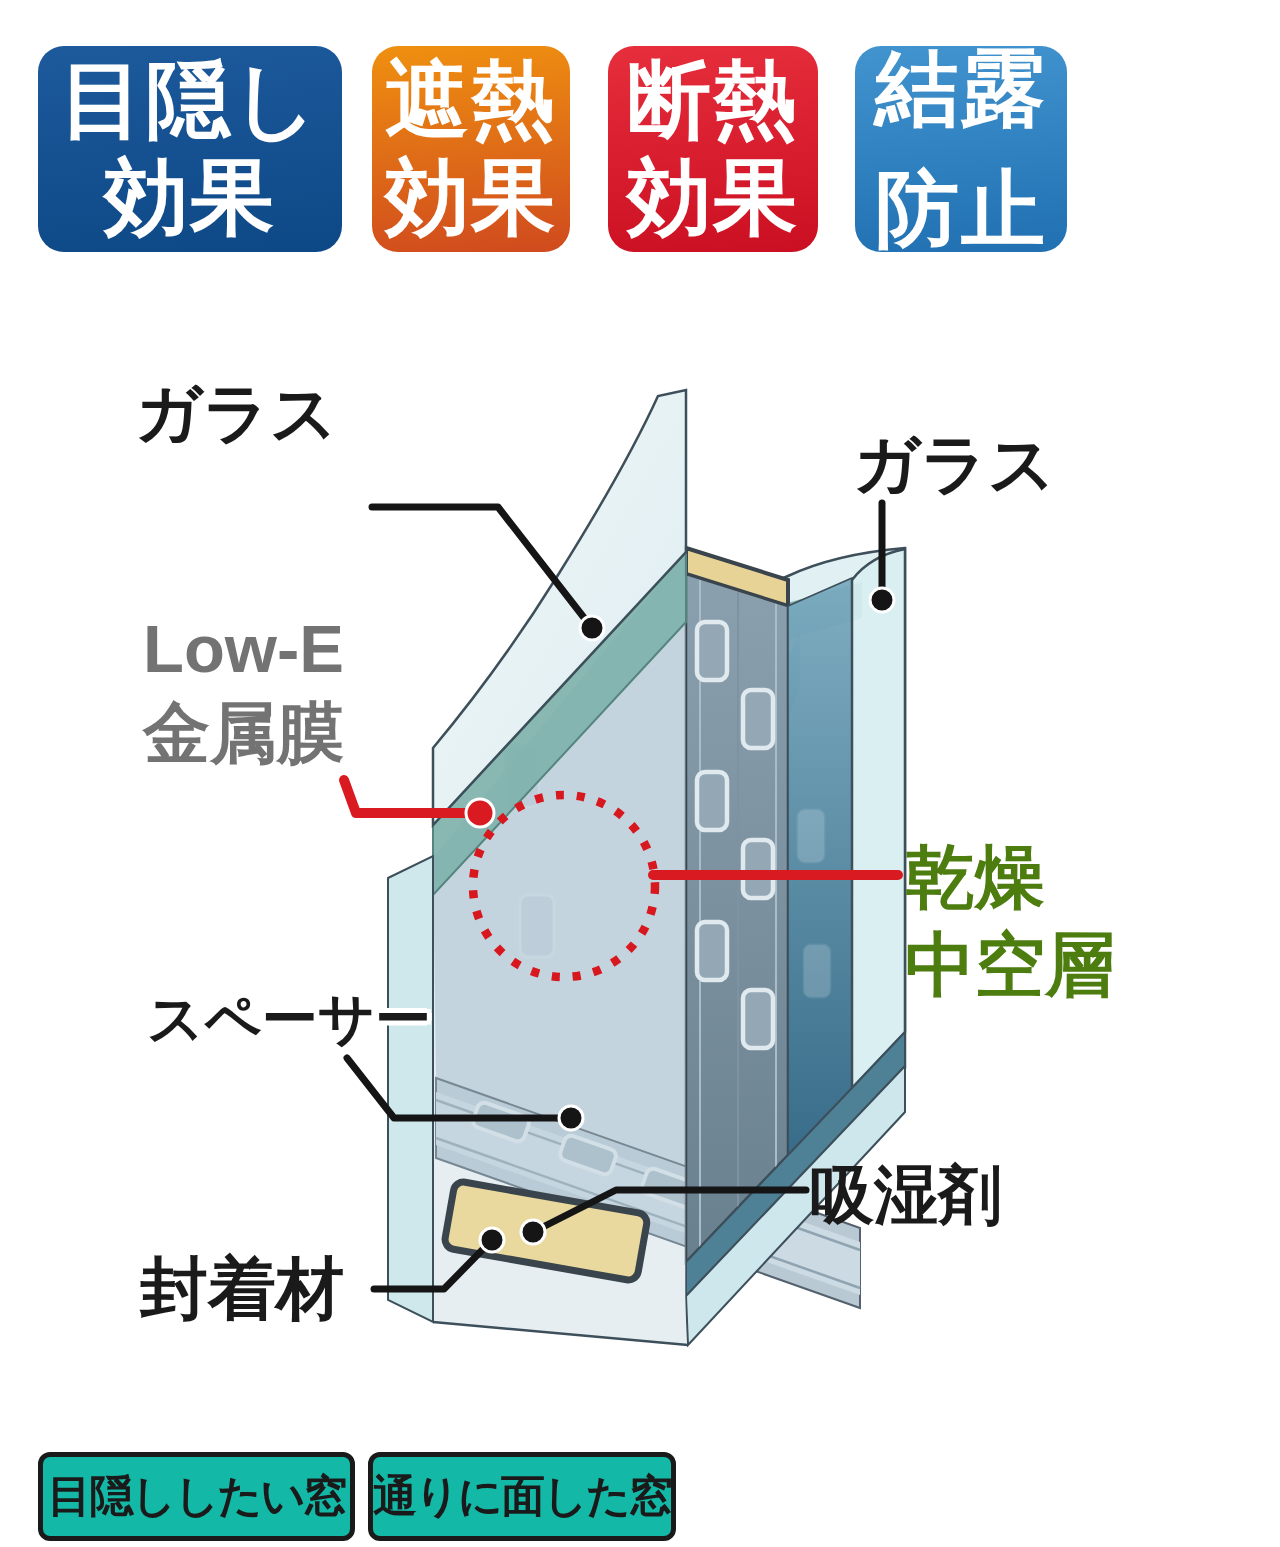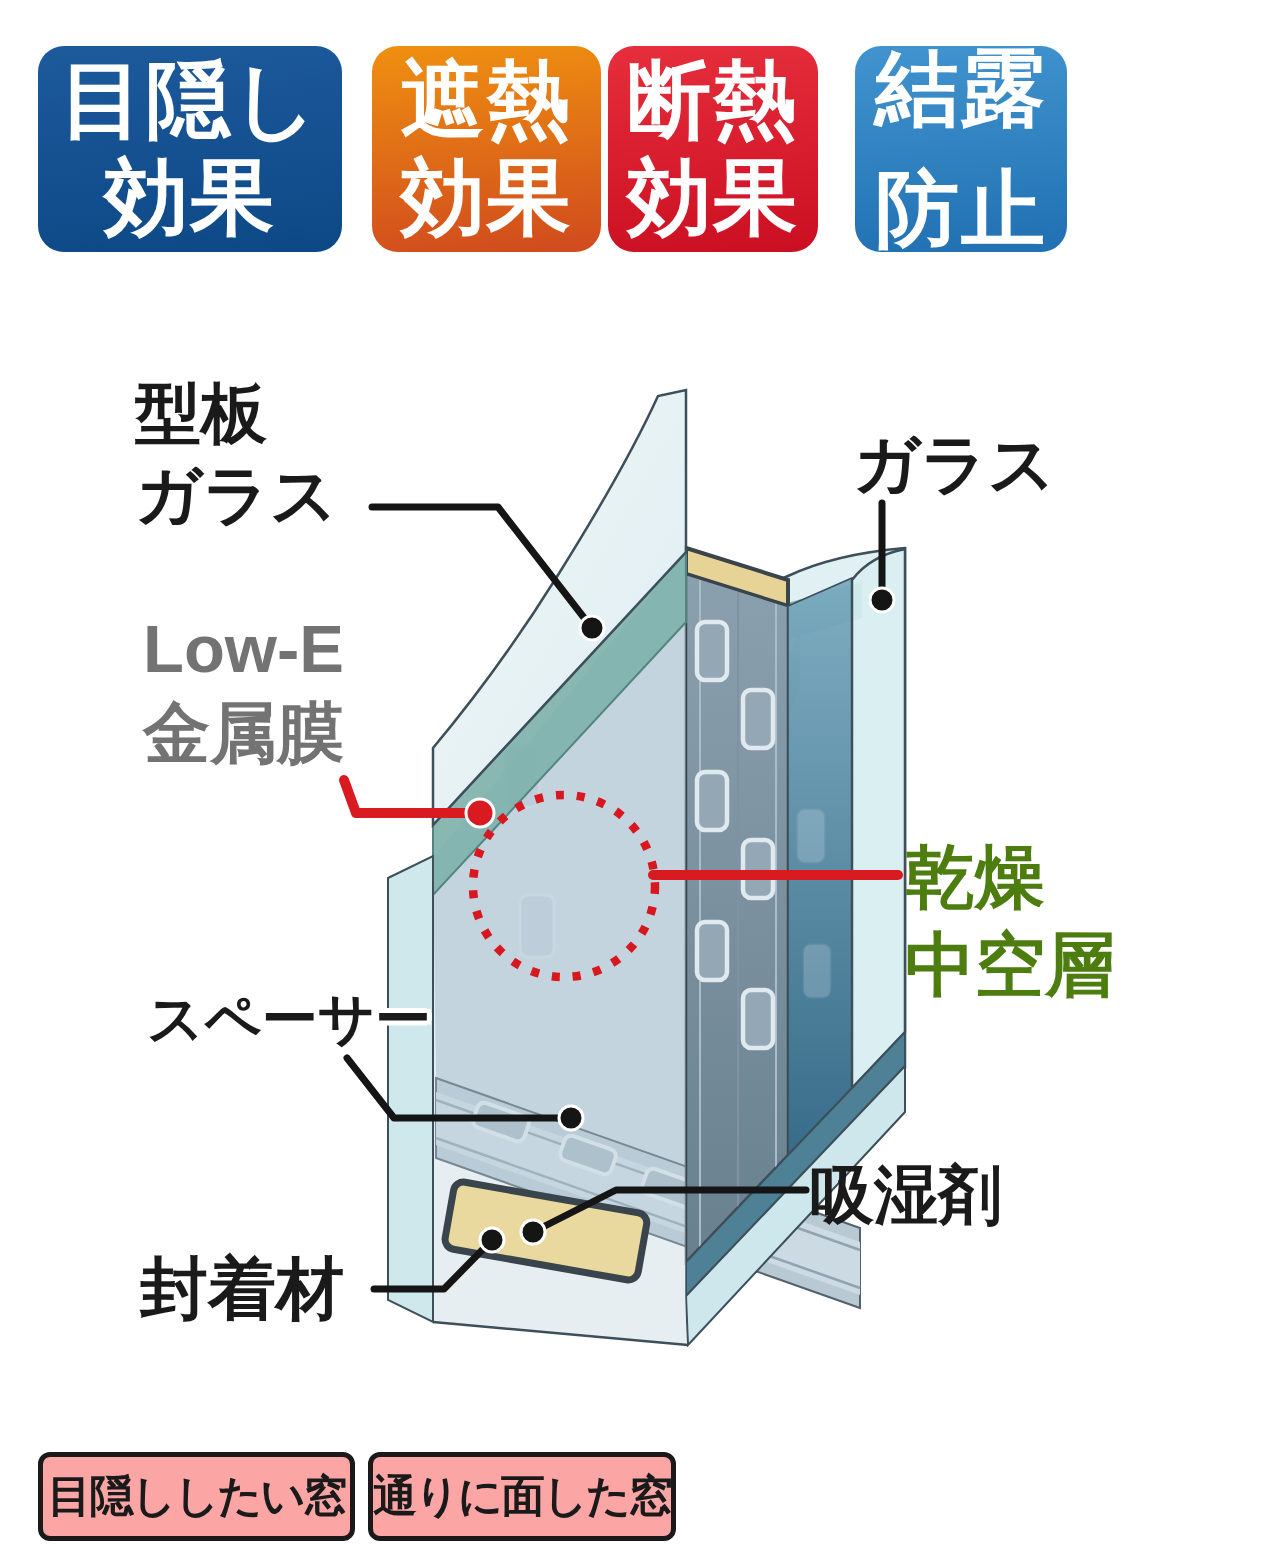--- a/index.html
+++ b/index.html
@@ -7,40 +7,40 @@
        font-family:"Liberation Sans","DejaVu Sans",sans-serif;}
   .stage{position:absolute;inset:0;padding-left:20px;}
 
   
   .badge{position:absolute;top:46px;height:206px;border-radius:26px;
          color:#fff;font-weight:800;text-align:center;
          display:flex;flex-direction:column;justify-content:center;line-height:97px;
          font-size:84px;letter-spacing:2px;}
   .badge .ln{display:block;white-space:nowrap;}
   #badge-1{left:38px;width:304px;}
-  #badge-2{left:372px;width:229px;}
+  #badge-2{left:372px;width:198px;}
   #badge-3{left:608px;width:210px;text-align:center;}
   #badge-4{left:855px;width:212px;}
 
   
   .dlabel{position:absolute;font-weight:600;white-space:nowrap;}
   .dlabel .ln{display:block;}
   #lbl-pattern{left:135px;top:372px;font-size:66px;line-height:82px;color:#1a1a1a;}
   #lbl-glass{left:853px;top:420px;font-size:66px;color:#1a1a1a;}
   #lbl-lowe{left:143px;top:607px;font-size:67px;line-height:84px;color:#737373;}
   #lbl-dry{left:905px;top:833px;font-size:70px;line-height:88px;color:#4d7c0f;}
   #lbl-spacer{left:147px;top:982px;font-size:56px;font-weight:700;color:#1a1a1a;
       text-shadow:-4px -4px 0 #fff,4px -4px 0 #fff,-4px 4px 0 #fff,4px 4px 0 #fff,
                   0 -5px 0 #fff,0 5px 0 #fff,-5px 0 0 #fff,5px 0 0 #fff;}
   #lbl-desiccant{left:810px;top:1152px;font-size:64px;color:#1a1a1a;}
   #lbl-sealant{left:140px;top:1244px;font-size:68px;color:#1a1a1a;}
 
   
   .tag{position:absolute;top:1452px;height:89px;box-sizing:border-box;
-       border:5px solid #1a1a1a;border-radius:12px;background:#fca5a5;
+       border:5px solid #1a1a1a;border-radius:12px;background:#14b8a6;
        display:flex;align-items:center;justify-content:center;
        font-size:44px;font-weight:700;letter-spacing:-2px;color:#1a1a1a;white-space:nowrap;}
   #tag-1{left:38px;width:317px;}
   #tag-2{left:368px;width:308px;}
 
   svg{position:absolute;left:0;top:0;}
 </style>
 </head>
 <body>
 
@@ -164,21 +164,20 @@
   <div class="badge" id="badge-3" style="background: linear-gradient(175deg, rgb(230, 46, 60), rgb(203, 15, 34));">
     <span class="ln">断熱</span>
     <span class="ln">効果</span>
   </div>
   <div class="badge" id="badge-4" style="background: linear-gradient(175deg, rgb(66, 148, 207), rgb(32, 112, 178)); gap: 24px;">
     <span class="ln">結露</span>
     <span class="ln">防止</span>
   </div>
 
   <div class="dlabel" id="lbl-pattern">
-    <span class="ln">型板</span>
     <span class="ln">ガラス</span>
   </div>
   <div class="dlabel" id="lbl-glass">
     <span>ガラス</span>
   </div>
   <div class="dlabel" id="lbl-lowe">
     <span class="ln">Low-E</span>
     <span class="ln">金属膜</span>
   </div>
   <div class="dlabel" id="lbl-dry">

